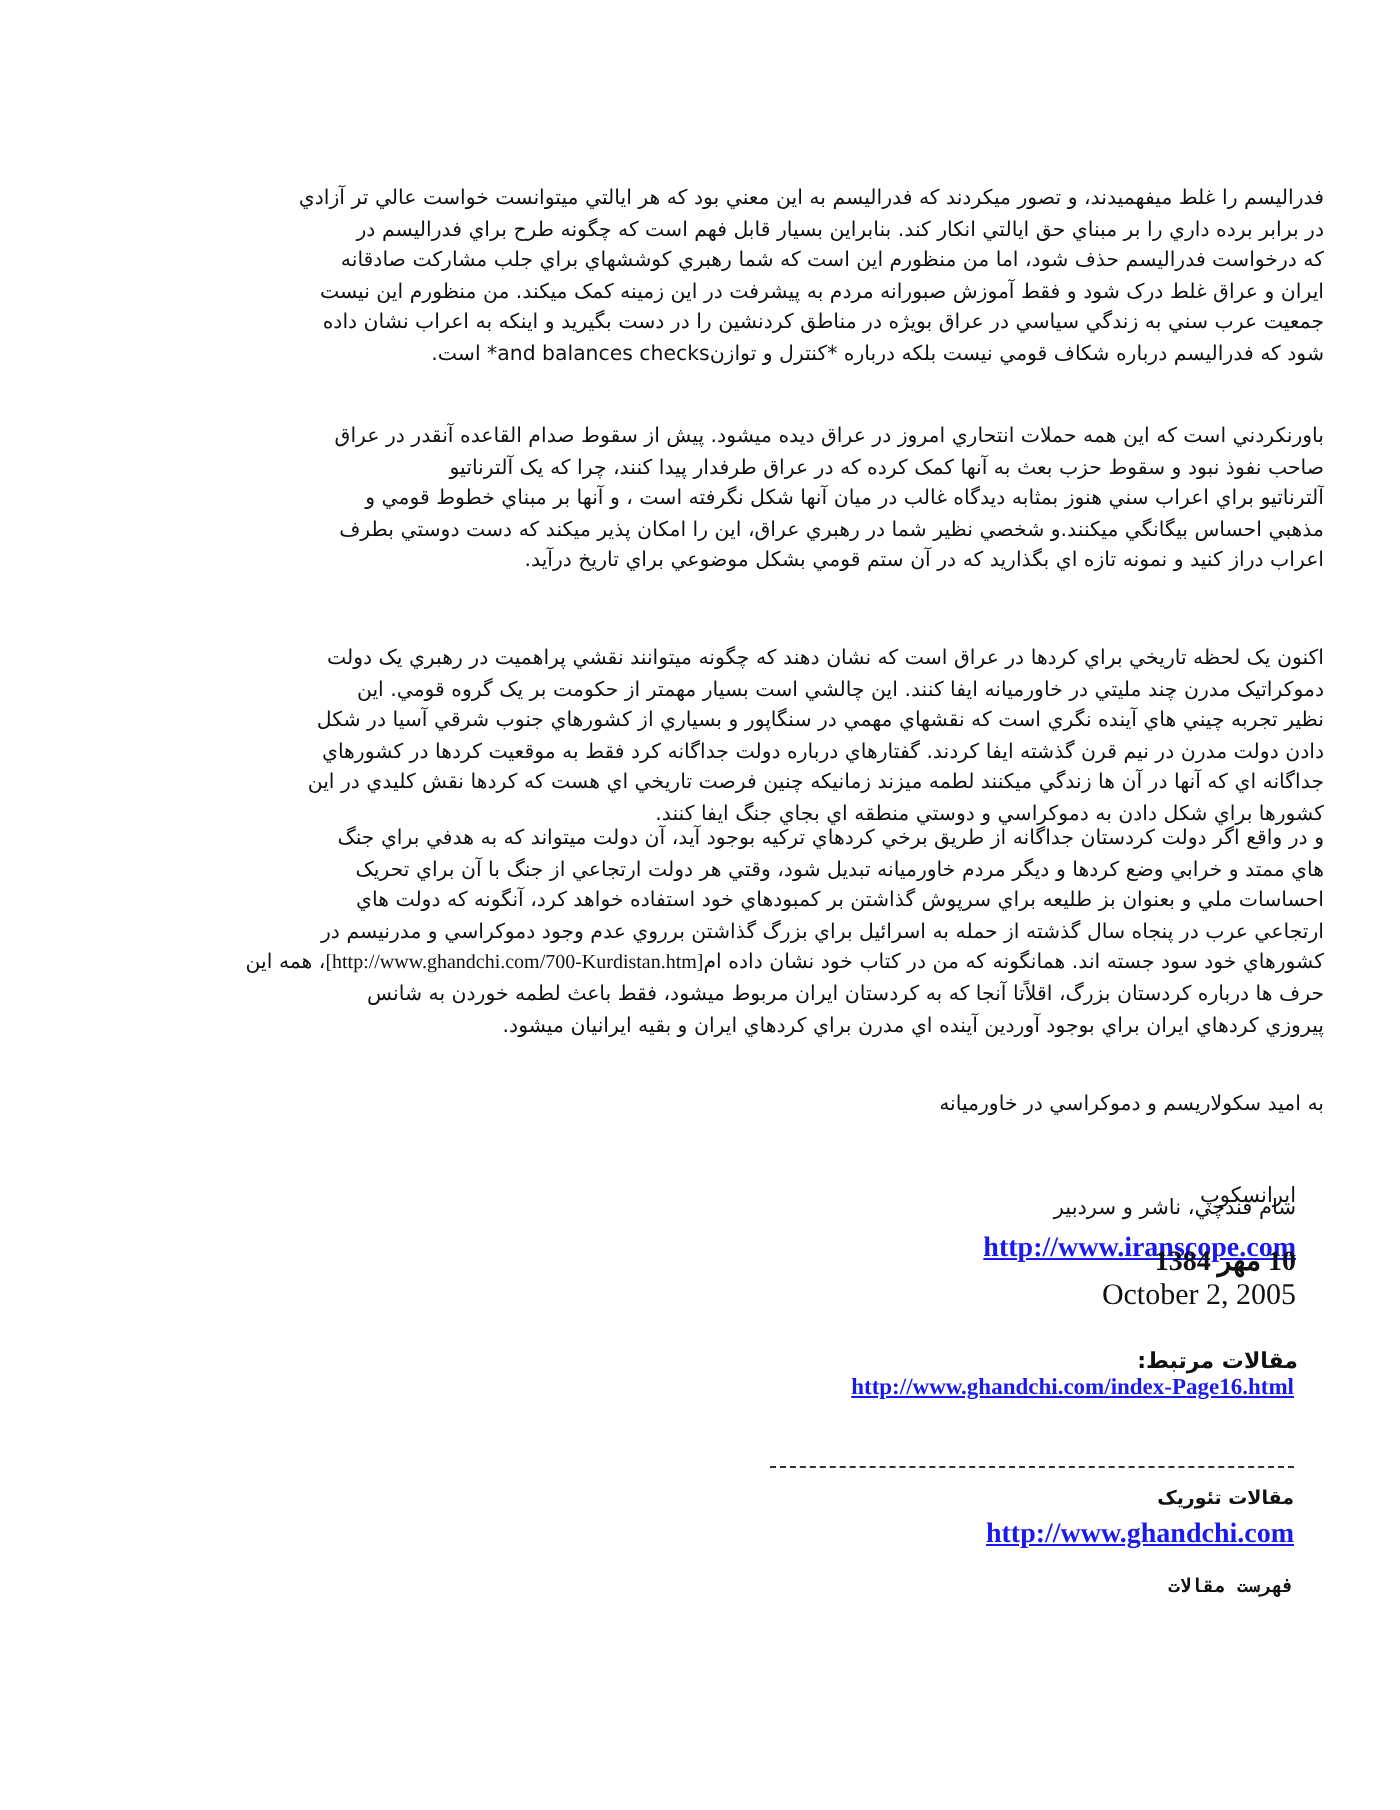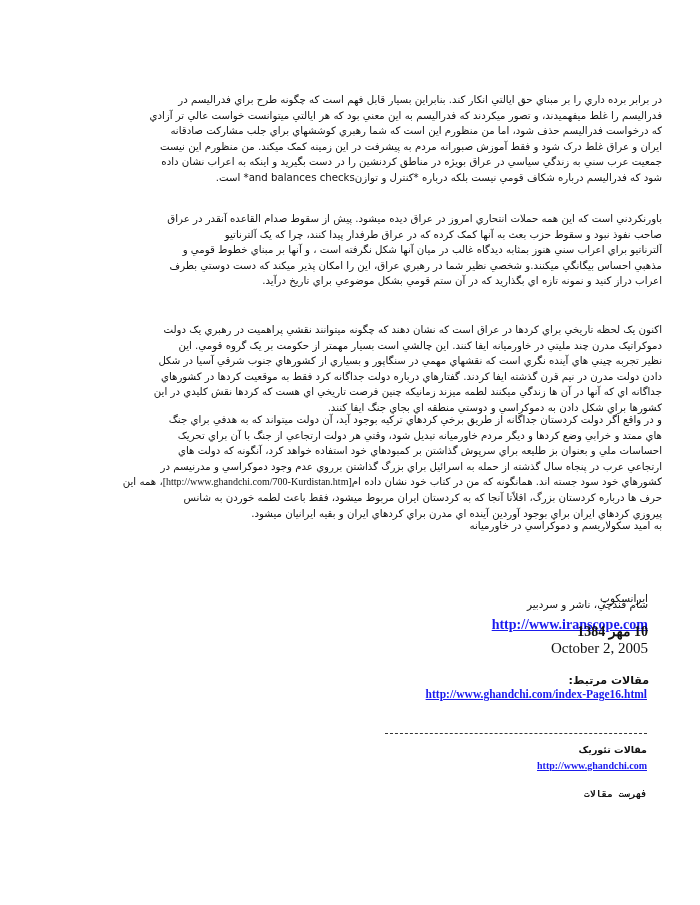--- a/index.html
+++ b/index.html
@@ -5,47 +5,47 @@
   html, body { margin:0; padding:0; background:#ffffff; }
   body { width:700px; height:905px; position:relative; overflow:hidden; }
   .page { position:absolute; left:0; top:0; width:700px; height:905px; background:#fff; }
   .para { position:absolute; left:78px; width:584px; direction:rtl; text-align:justify; text-align-last:right;
           font-family:"DejaVu Sans", sans-serif; font-size:10.2px; line-height:15.6px; color:#111; }
   .line { display:block; white-space:nowrap; overflow:hidden; text-align:right; height:15.6px; }
   #p1 { top:92px; }
   #p2 { top:211px; }
   #p3 { top:311px;margin-top:11px; }
   #p4 { top:412px; }
-  #p5 { top:518px; }
+  #p5 { top:545px; }
   .sig { position:absolute; right:52px; direction:rtl; text-align:right; font-family:"Liberation Serif", serif; color:#111; }
   .sig-fa { font-family:"DejaVu Sans", sans-serif; font-size:10.5px; line-height:16px; }
   .sig-link { font-family:"Liberation Serif", serif; font-weight:bold; font-size:14px; color:#1a1aee; text-decoration:underline; direction:ltr; line-height:17px; }
   .sig-date-fa { font-family:"Liberation Serif", serif; font-weight:bold; font-size:14px; line-height:17px; }
   .sig-date-en { font-family:"Liberation Serif", serif; font-size:15px; line-height:17px; direction:ltr; }
   #sig-name { top:596px; }
   #sig-org { top:590px; }
   #sig-url { top:616px; }
   #sig-date-fa { top:623px; }
   #sig-date-en { top:640px; }
   .related-title { position:absolute; right:51px; top:674px; font-family:"DejaVu Sans", sans-serif; font-weight:bold; font-size:11px; direction:rtl; color:#111; }
   .related-link { position:absolute; right:53px; top:688px; font-family:"Liberation Serif", serif; font-weight:bold; font-size:11.5px; color:#1a1aee; text-decoration:underline; direction:ltr; }
   .divider { position:absolute; right:53px; top:733px; width:262px; height:0; border-top:1px dashed #333; }
   .footer-title { position:absolute; right:53px; top:744px; font-family:"DejaVu Sans", sans-serif; font-weight:bold; font-size:9.5px; direction:rtl; color:#111; }
-  .footer-link { position:absolute; right:53px; top:760px; font-family:"Liberation Serif", serif; font-weight:bold; font-size:10px; color:#1a1aee; text-decoration:underline; direction:ltr; }
+  .footer-link { position:absolute; right:53px; top:760px; font-family:"Liberation Serif", serif; font-weight:bold; font-size:14px; color:#1a1aee; text-decoration:underline; direction:ltr; }
   .footer-index { position:absolute; right:53px; top:788px; font-family:Liberation Mono, monospace; font-weight:bold; font-size:9.5px; direction:rtl; color:#111; }
   .inline-link { font-family:"Liberation Serif", serif; font-size:10px; direction:ltr; unicode-bidi:embed; }
 </style>
 </head>
 <body>
 
 <div class="page">
 
   <div class="para" id="p1">
+    <span class="line">فدراليسم را غلط ميفهميدند، و تصور ميكردند كه فدراليسم به اين معني بود كه هر ايالتي ميتوانست خواست عالي تر آزادي</span>
     <span class="line">در برابر برده داري را بر مبناي حق ايالتي انكار كند.  بنابراين بسيار قابل فهم است كه چگونه طرح براي فدراليسم در</span>
-    <span class="line">فدراليسم را غلط ميفهميدند، و تصور ميكردند كه فدراليسم به اين معني بود كه هر ايالتي ميتوانست خواست عالي تر آزادي</span>
     <span class="line">كه درخواست فدراليسم حذف شود، اما من منظورم اين است كه شما رهبري كوششهاي براي جلب مشاركت صادقانه</span>
     <span class="line">ايران و عراق غلط درک شود و فقط آموزش صبورانه مردم به پيشرفت در اين زمينه كمک ميكند.  من منظورم اين نيست</span>
     <span class="line">جمعيت عرب سني به زندگي سياسي در عراق بويژه در مناطق كردنشين را در دست بگيريد و اينكه به اعراب نشان داده</span>
     <span class="line">شود كه فدراليسم درباره شكاف قومي نيست بلكه درباره *كنترل و توازنand balances checks* است.</span>
   </div>
 
   <div class="para" id="p2">
     <span class="line">باورنكردني است كه اين همه حملات انتحاري امروز در عراق ديده ميشود.  پيش از سقوط صدام القاعده آنقدر در عراق</span>
     <span class="line">صاحب نفوذ نبود و سقوط حزب بعث به آنها كمک كرده كه در عراق طرفدار پيدا كنند، چرا كه يک آلترناتيو</span>
     <span class="line">آلترناتيو براي اعراب سني هنوز بمثابه ديدگاه غالب در ميان آنها شكل نگرفته است ، و آنها بر مبناي خطوط قومي و</span>

